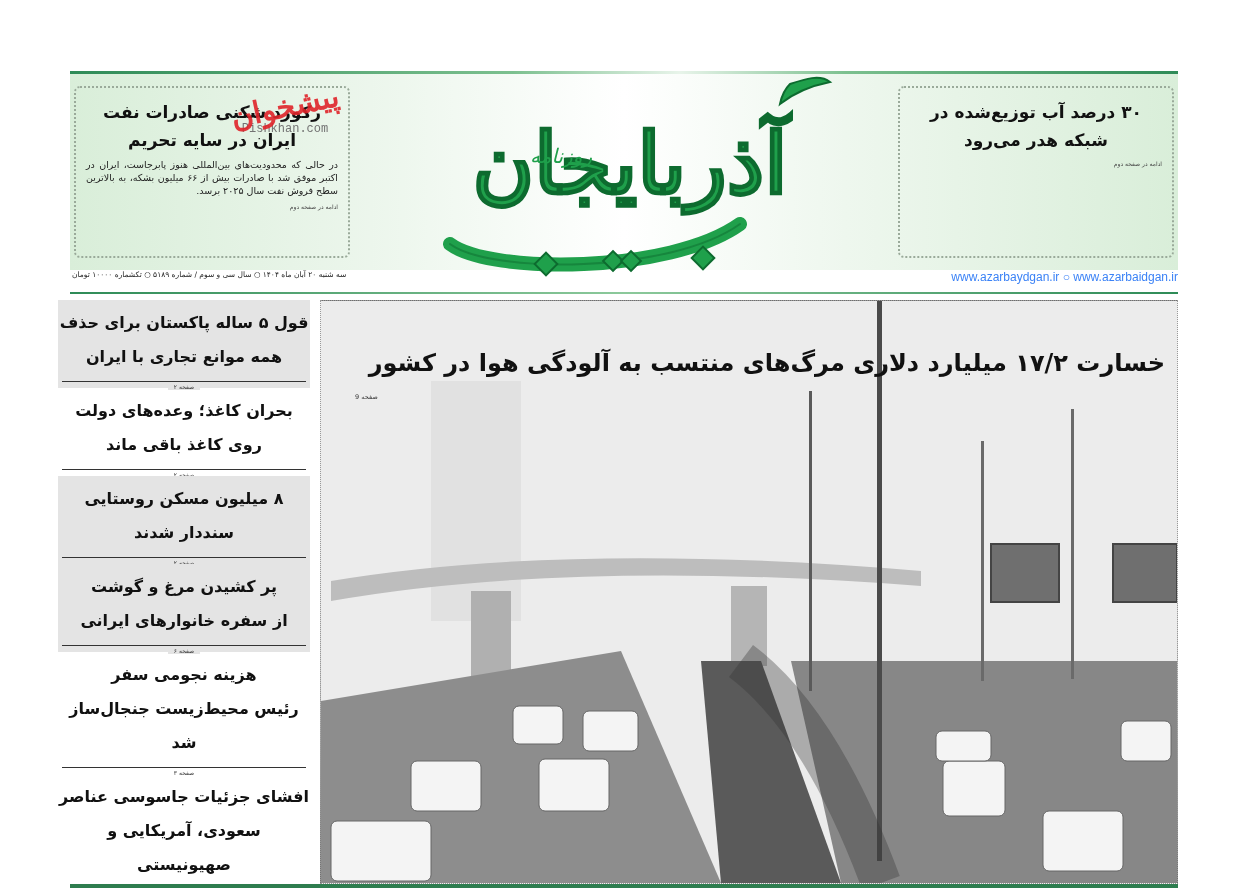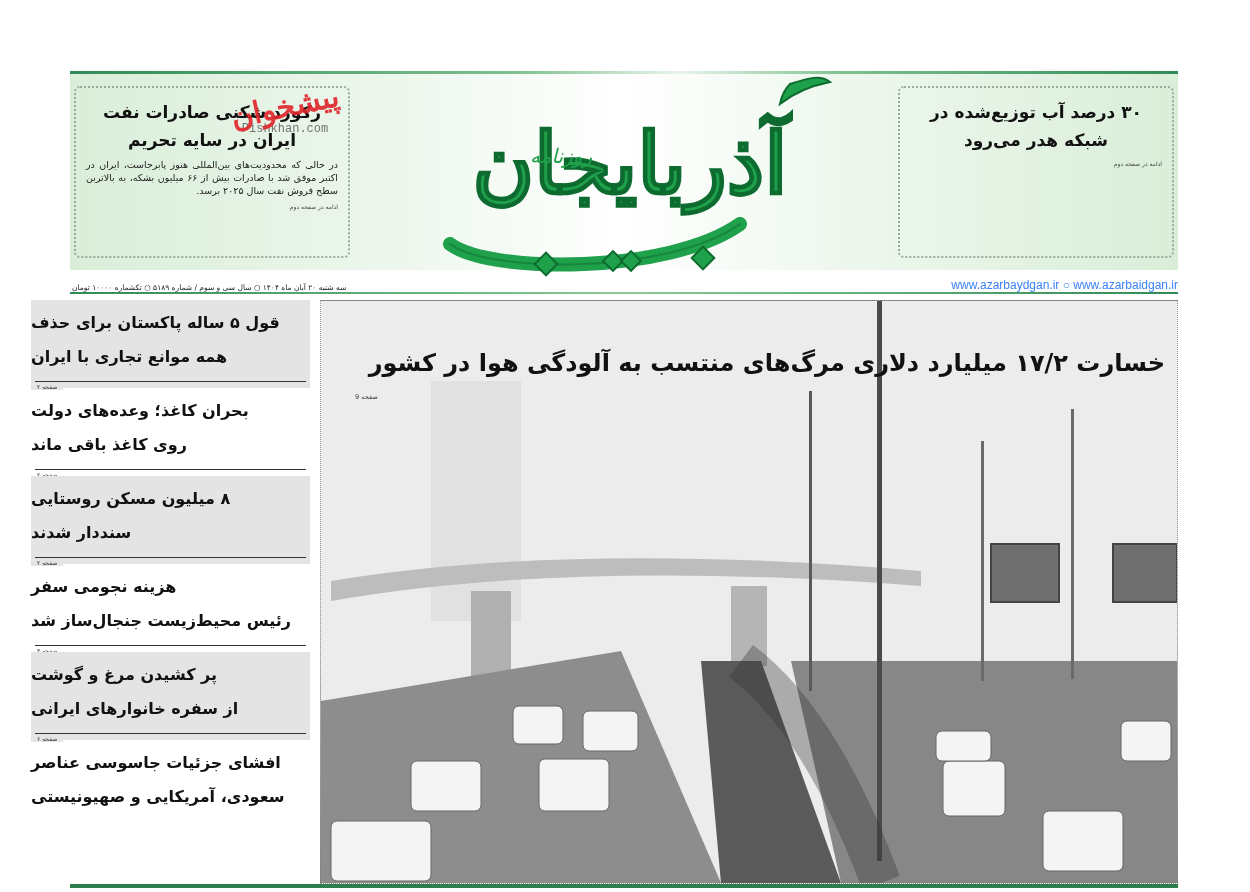--- a/index.html
+++ b/index.html
@@ -20,27 +20,27 @@
   .teaser .cont { font-size:6px; color:#444; margin-top:6px; text-align:right; }
   .watermark { position:absolute; left:150px; top:92px; width:130px; text-align:center; pointer-events:none; }
   .watermark .wm-fa { font-family:"DejaVu Serif", serif; font-size:30px; color:#e0242a; font-weight:bold; transform:rotate(-12deg); display:block; line-height:30px; opacity:0.9; }
   .watermark .wm-en { font-family:Liberation Mono, monospace; font-size:12px; color:#737373; display:block; }
   .logo { position:absolute; left:340px; top:0; width:440px; height:210px; }
   .logo svg { width:100%; height:100%; }
   .logo-main { position:absolute; left:0; top:40px; width:440px; text-align:center; direction:rtl;
     font-family:"DejaVu Serif", serif; font-weight:bold; font-size:84px; color:#1fa04b;
     -webkit-text-stroke:2px #0d6b2f; letter-spacing:4px; }
   .logo-sub { position:absolute; left:120px; top:70px; font-family:"DejaVu Serif", serif; font-style:italic; font-size:20px; color:#1fa04b; direction:rtl; }
-  .info-bar { position:absolute; left:0; top:270px; width:1108px; height:22px; display:flex; justify-content:space-between; align-items:flex-end; direction:ltr; }
+  .info-bar { position:absolute; left:0; top:270px; width:1108px; height:22px; display:flex; justify-content:space-between; align-items:flex-start; direction:ltr; }
   .info-left { font-size:7.5px; direction:rtl; color:#222; padding-left:2px; }
   .info-right { font-size:12px; color:#3b82f6; font-family:"Liberation Sans", sans-serif; }
   .mid-rule { position:absolute; left:0; top:292px; width:1108px; height:2px;
     background:linear-gradient(90deg,#2e8b57 0%,#8cc99b 50%,#2e8b57 100%); }
   .sidebar { position:absolute; left:0; top:300px; width:240px; height:580px; direction:rtl; }
-  .story { position:relative; width:279px; box-sizing:border-box; text-align:left; }
+  .story { position:relative; width:252px; box-sizing:border-box; text-align:center; }
   .story.shaded { background:#e4e4e4; }
   .story h3 { margin:0; font-family:"DejaVu Sans", sans-serif; font-weight:bold; font-size:16px; line-height:34px; color:#111; padding-top:6px; }
   .story .ref { height:14px; position:relative; }
   .story .ref:before { content:""; position:absolute; left:4px; right:4px; top:7px; height:1px; background:#333; }
   .story .ref span { position:relative; background:inherit; font-size:6px; padding:0 6px; color:#333; }
   .story.shaded .ref span { background:#e4e4e4; }
   .story:not(.shaded) .ref span { background:#fff; }
   .photo { position:absolute; left:250px; top:300px; width:856px; height:582px; border:1px dotted #999; overflow:hidden;
     background:linear-gradient(180deg,#f2f2f2 0%,#e6e6e6 40%,#cfcfcf 60%,#9a9a9a 80%,#6e6e6e 100%); }
   .headline { position:absolute; right:12px; top:48px; direction:rtl; font-family:"DejaVu Sans", sans-serif; font-weight:bold; font-size:24px; color:#111; white-space:nowrap; }
@@ -97,27 +97,27 @@
       <div class="ref"><span>صفحه ۲</span></div>
     </div>
     <div class="story">
       <h3><span>بحران کاغذ؛ وعده‌های دولت</span><br><span>روی کاغذ باقی ماند</span></h3>
       <div class="ref"><span>صفحه ۲</span></div>
     </div>
     <div class="story shaded">
       <h3><span>۸ میلیون مسکن روستایی</span><br><span>سنددار شدند</span></h3>
       <div class="ref"><span>صفحه ۲</span></div>
     </div>
+    <div class="story shaded">
+      <h3><span>پر کشیدن مرغ و گوشت</span><br><span>از سفره خانوارهای ایرانی</span></h3>
+      <div class="ref"><span>صفحه ۶</span></div>
+    </div>
     <div class="story">
       <h3><span>هزینه نجومی سفر</span><br><span>رئیس محیط‌زیست جنجال‌ساز شد</span></h3>
       <div class="ref"><span>صفحه ۳</span></div>
-    </div>
-    <div class="story shaded">
-      <h3><span>پر کشیدن مرغ و گوشت</span><br><span>از سفره خانوارهای ایرانی</span></h3>
-      <div class="ref"><span>صفحه ۶</span></div>
     </div>
     <div class="story">
       <h3><span>افشای جزئیات جاسوسی عناصر</span><br><span>سعودی، آمریکایی و صهیونیستی</span><br></h3>
 
     </div>
   </div>
 
   <div class="photo">
     <svg width="856" height="582" viewBox="0 0 856 582" style="position:absolute;left:0;top:0">
       <rect x="0" y="0" width="856" height="582" fill="#ececec"></rect>

